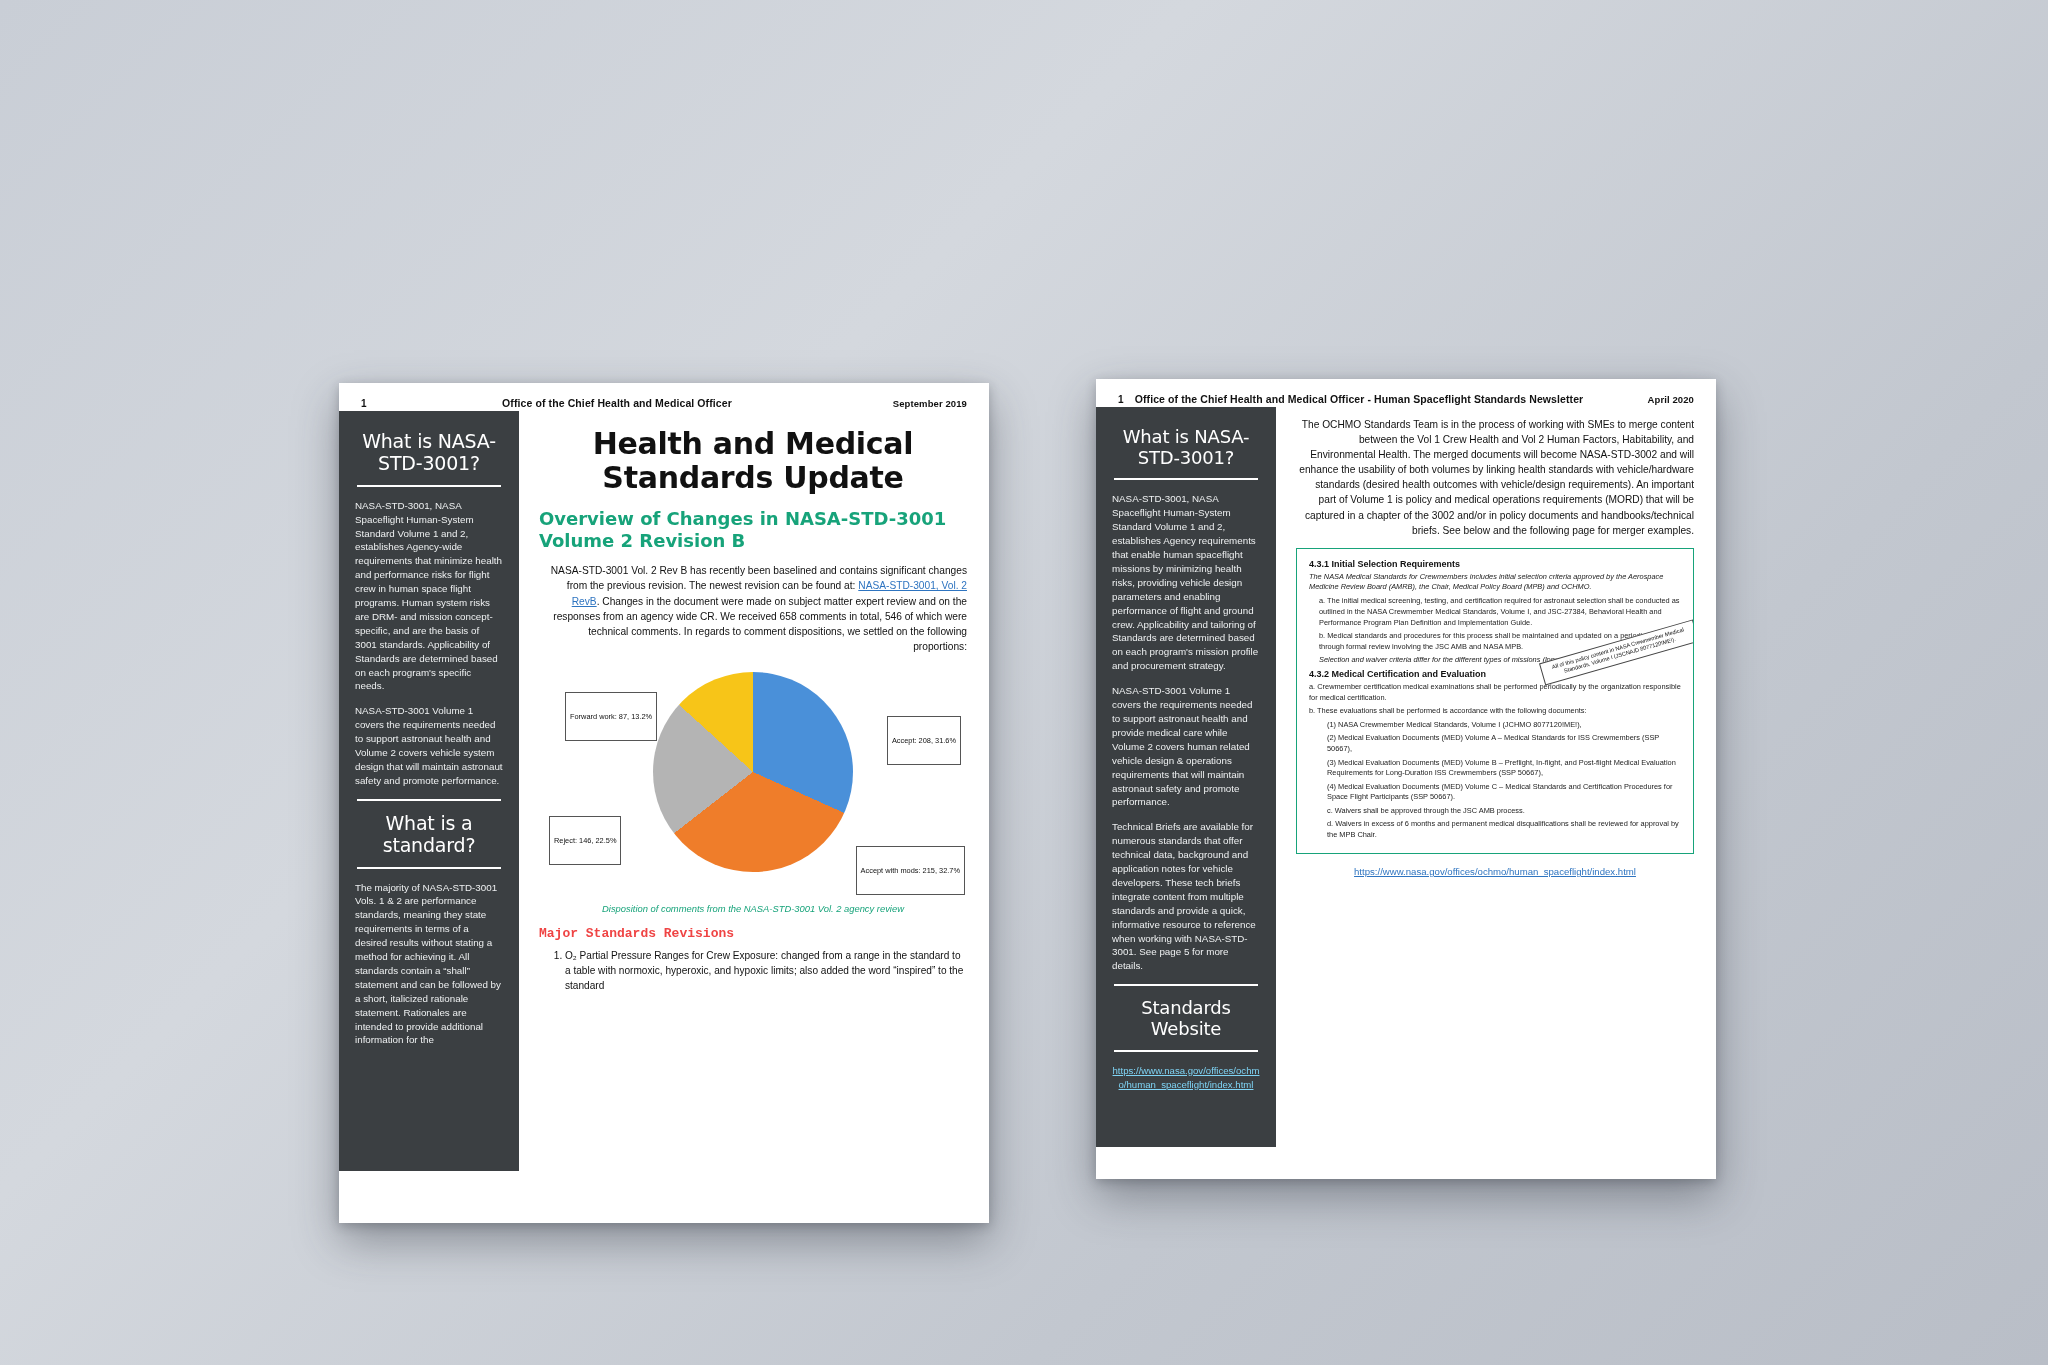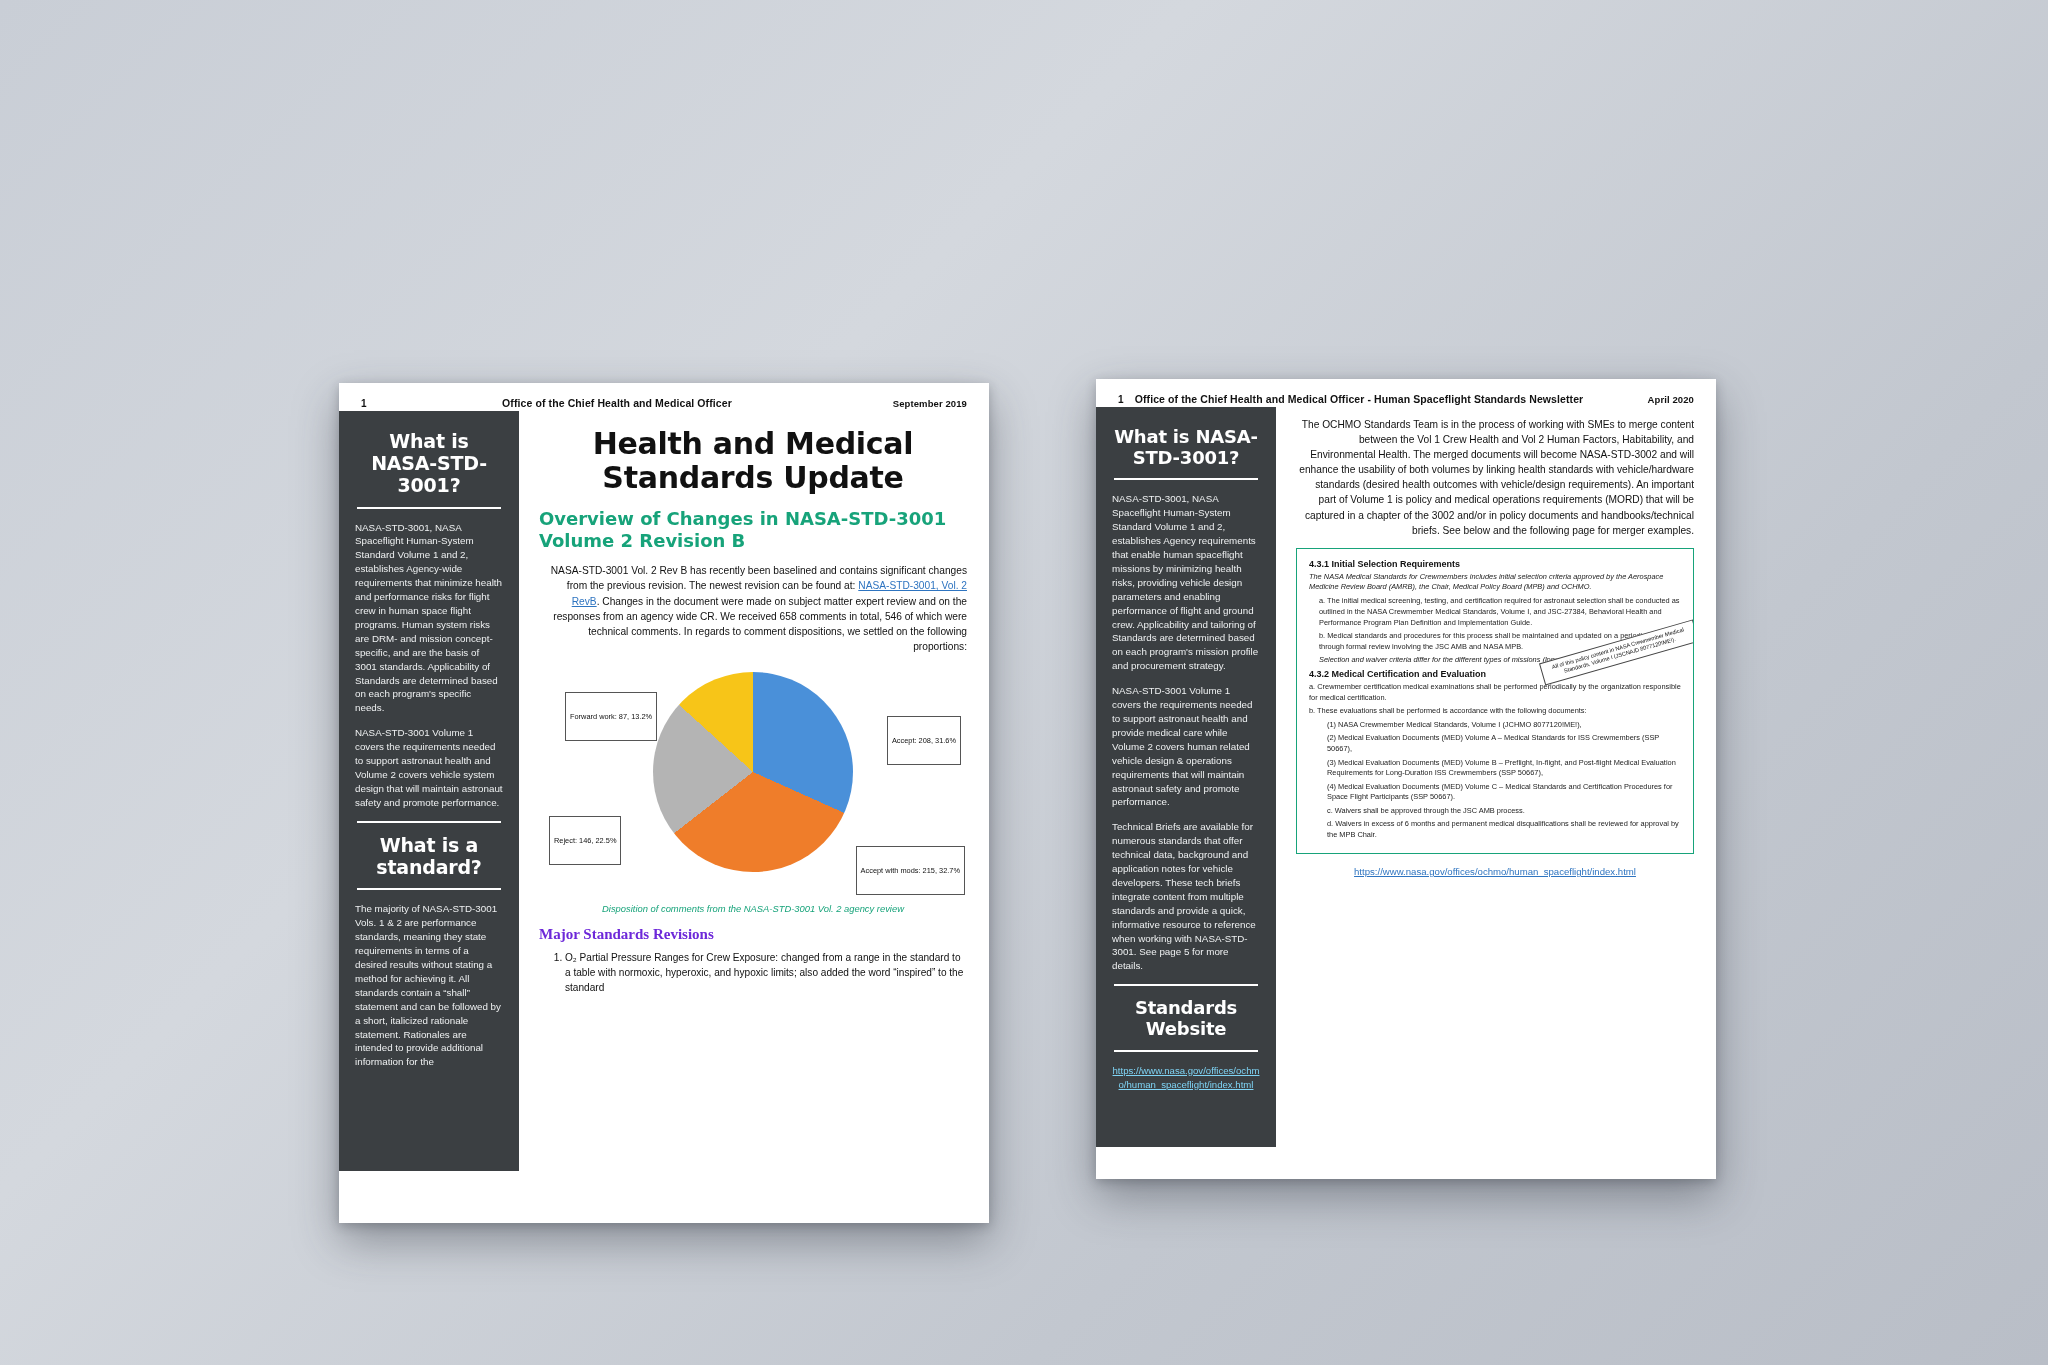--- a/index.html
+++ b/index.html
@@ -41,21 +41,21 @@
     color:#ffffff;
     padding:14px 16px 20px 16px;
     box-sizing:border-box;
   }
   #page-left .side { width:180px; min-height:760px; }
   #page-right .side { width:180px; min-height:740px; }
 
   .side h2 {
     font-family:"DejaVu Sans", sans-serif;
     font-size:19px; line-height:1.15; margin:6px 0 10px 0;
-    text-align:center; font-weight:bold; letter-spacing:-.2px;
+    text-align:center; font-weight:normal; letter-spacing:-.2px;
   }
   .side h2.small { font-size:18px; }
   .side hr {
     border:none; border-top:2px solid #ffffff; margin:10px 2px 12px 2px;
   }
   .side p {
     font-size:9.8px; line-height:1.42; margin:0 0 11px 0;
     color:#eef0f1;
   }
   .side .link {
@@ -85,22 +85,22 @@
     text-align:right;
   }
   .body-p a { color:#2e74c0; text-decoration:underline; }
 
   .caption {
     font-size:9.4px; color:#17a37a; font-style:italic; text-align:center;
     margin:4px 0 12px 0;
   }
 
   .h-green {
-    color:#6d28d9; font-family:Liberation Serif, serif;
-    font-size:15px; font-weight:bold; margin:12px 0 8px 0;
+    color:#ef4444; font-family:Liberation Mono, monospace;
+    font-size:13px; font-weight:bold; margin:12px 0 8px 0;
   }
 
   ol.notable { margin:0; padding-left:26px; }
   ol.notable li { font-size:10.1px; line-height:1.48; color:#111; }
 
   
   .chart-wrap { position:relative; height:235px; margin:4px 0 0 0; }
   .pie {
     position:absolute; left:50%; top:8px; transform:translateX(-50%);
     width:200px; height:200px; border-radius:50%;

